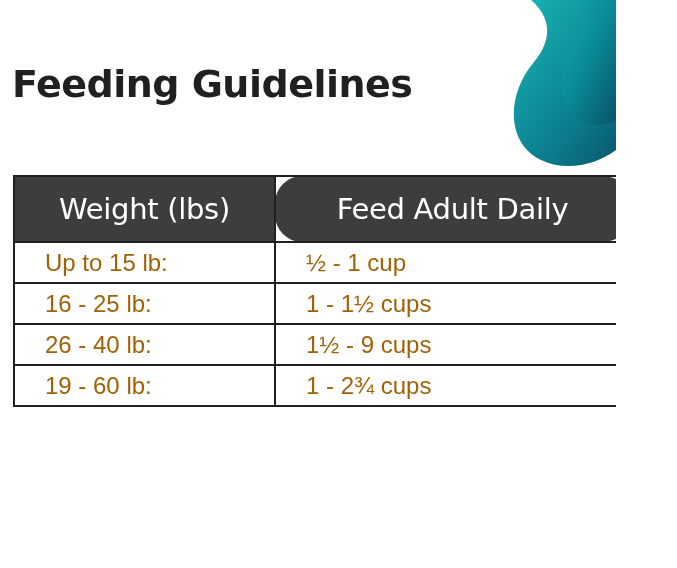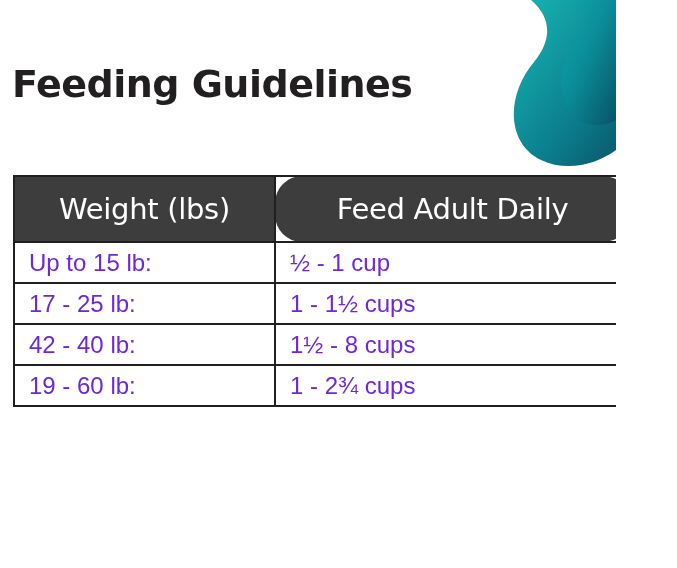--- a/index.html
+++ b/index.html
@@ -67,23 +67,23 @@
     font-size: 29px;
     font-weight: normal;
     height: 64px;
     text-align: center;
     font-family: "DejaVu Sans", sans-serif;
     letter-spacing: -0.3px;
   }
 
   #guidelines-table tbody td {
     font-size: 24px;
-    color: #6d28d9;
+    color: #a16207;
     height: 39px;
-    padding-left: 14px;
+    padding-left: 30px;
     font-family: "Liberation Sans", sans-serif;
   }
 
   .col-weight { width: 259px; }
   .col-feed   { width: 353px; border-radius: 27px; }
 
   .last-row td {
     height: 76px;
     line-height: 1.35;
   }
@@ -120,26 +120,26 @@
         <th class="col-weight">Weight (lbs)</th>
         <th class="col-feed">Feed Adult Daily</th>
       </tr>
     </thead>
     <tbody>
       <tr>
         <td class="col-weight">Up to 15 lb:</td>
         <td class="col-feed">½ - 1 cup</td>
       </tr>
       <tr>
-        <td class="col-weight">17 - 25 lb:</td>
+        <td class="col-weight">16 - 25 lb:</td>
         <td class="col-feed">1 - 1½ cups</td>
       </tr>
       <tr>
-        <td class="col-weight">42 - 40 lb:</td>
-        <td class="col-feed">1½ - 8 cups</td>
+        <td class="col-weight">26 - 40 lb:</td>
+        <td class="col-feed">1½ - 9 cups</td>
       </tr>
       <tr>
         <td class="col-weight">19 - 60 lb:</td>
         <td class="col-feed">1 - 2¾ cups</td>
       </tr>
     </tbody>
   </table>
 
 </div>
 

